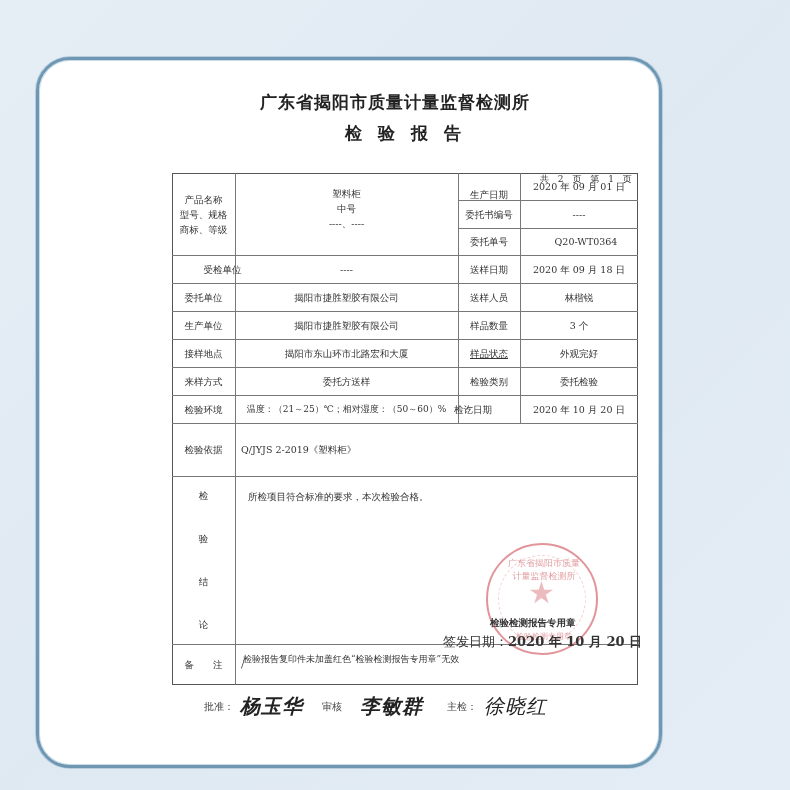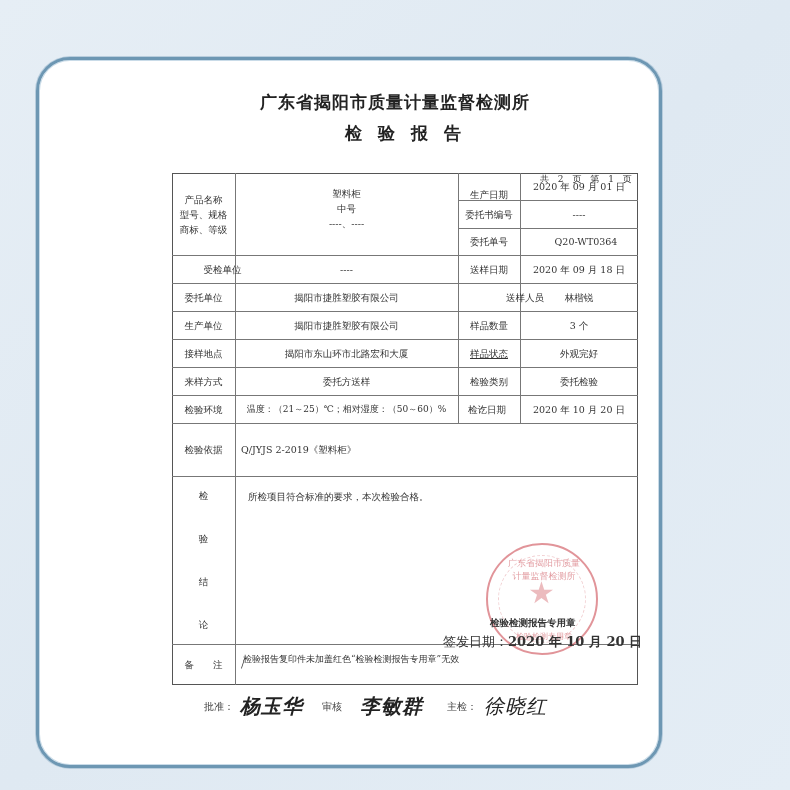--- a/index.html
+++ b/index.html
@@ -90,41 +90,41 @@
 <div class="cell" style="left:458px;top:228px;width:62px;height:27px;">委托单号</div>
 <div class="cell" style="left:520px;top:228px;width:132px;height:27px;">Q20-WT0364</div>
 
 <div class="cell" style="left:172px;top:255px;width:63px;height:28px;margin-left:19px;">受检单位</div>
 <div class="cell" style="left:235px;top:255px;width:223px;height:28px;">----</div>
 <div class="cell" style="left:458px;top:255px;width:62px;height:28px;">送样日期</div>
 <div class="cell" style="left:520px;top:255px;width:118px;height:28px;">2020 年 09 月 18 日</div>
 
 <div class="cell" style="left:172px;top:283px;width:63px;height:28px;">委托单位</div>
 <div class="cell" style="left:235px;top:283px;width:223px;height:28px;">揭阳市捷胜塑胶有限公司</div>
-<div class="cell" style="left:458px;top:283px;width:62px;height:28px;padding-left:36px;">送样人员</div>
+<div class="cell" style="left:458px;top:283px;width:62px;height:28px;">送样人员</div>
 <div class="cell" style="left:520px;top:283px;width:118px;height:28px;">林楷锐</div>
 
 <div class="cell" style="left:172px;top:311px;width:63px;height:28px;">生产单位</div>
 <div class="cell" style="left:235px;top:311px;width:223px;height:28px;">揭阳市捷胜塑胶有限公司</div>
 <div class="cell" style="left:458px;top:311px;width:62px;height:28px;">样品数量</div>
 <div class="cell" style="left:520px;top:311px;width:118px;height:28px;">3 个</div>
 
 <div class="cell" style="left:172px;top:339px;width:63px;height:28px;">接样地点</div>
 <div class="cell" style="left:235px;top:339px;width:223px;height:28px;">揭阳市东山环市北路宏和大厦</div>
 <div class="cell" style="left:458px;top:339px;width:62px;height:28px;text-decoration:underline;">样品状态</div>
 <div class="cell" style="left:520px;top:339px;width:118px;height:28px;">外观完好</div>
 
 <div class="cell" style="left:172px;top:367px;width:63px;height:28px;">来样方式</div>
 <div class="cell" style="left:235px;top:367px;width:223px;height:28px;">委托方送样</div>
 <div class="cell" style="left:458px;top:367px;width:62px;height:28px;">检验类别</div>
 <div class="cell" style="left:520px;top:367px;width:118px;height:28px;">委托检验</div>
 
 <div class="cell" style="left:172px;top:395px;width:63px;height:28px;">检验环境</div>
 <div class="cell" style="left:235px;top:395px;width:223px;height:28px;font-size:9px;">温度：（21～25）℃；相对湿度：（50～60）%</div>
-<div class="cell" style="left:456px;top:395px;width:62px;height:28px;">检讫日期</div>
+<div class="cell" style="left:442px;top:395px;width:62px;height:28px;">检讫日期</div>
 <div class="cell" style="left:520px;top:395px;width:118px;height:28px;">2020 年 10 月 20 日</div>
 
 <div class="cell" style="left:172px;top:423px;width:63px;height:53px;">检验依据</div>
 <div class="cell left" style="left:241px;top:423px;width:390px;height:53px;">Q/JYJS 2-2019《塑料柜》</div>
 
 <div class="cell vert" style="left:172px;top:476px;width:63px;height:168px;">
   <span>检</span>
   <span>验</span>
   <span>结</span>
   <span>论</span>

